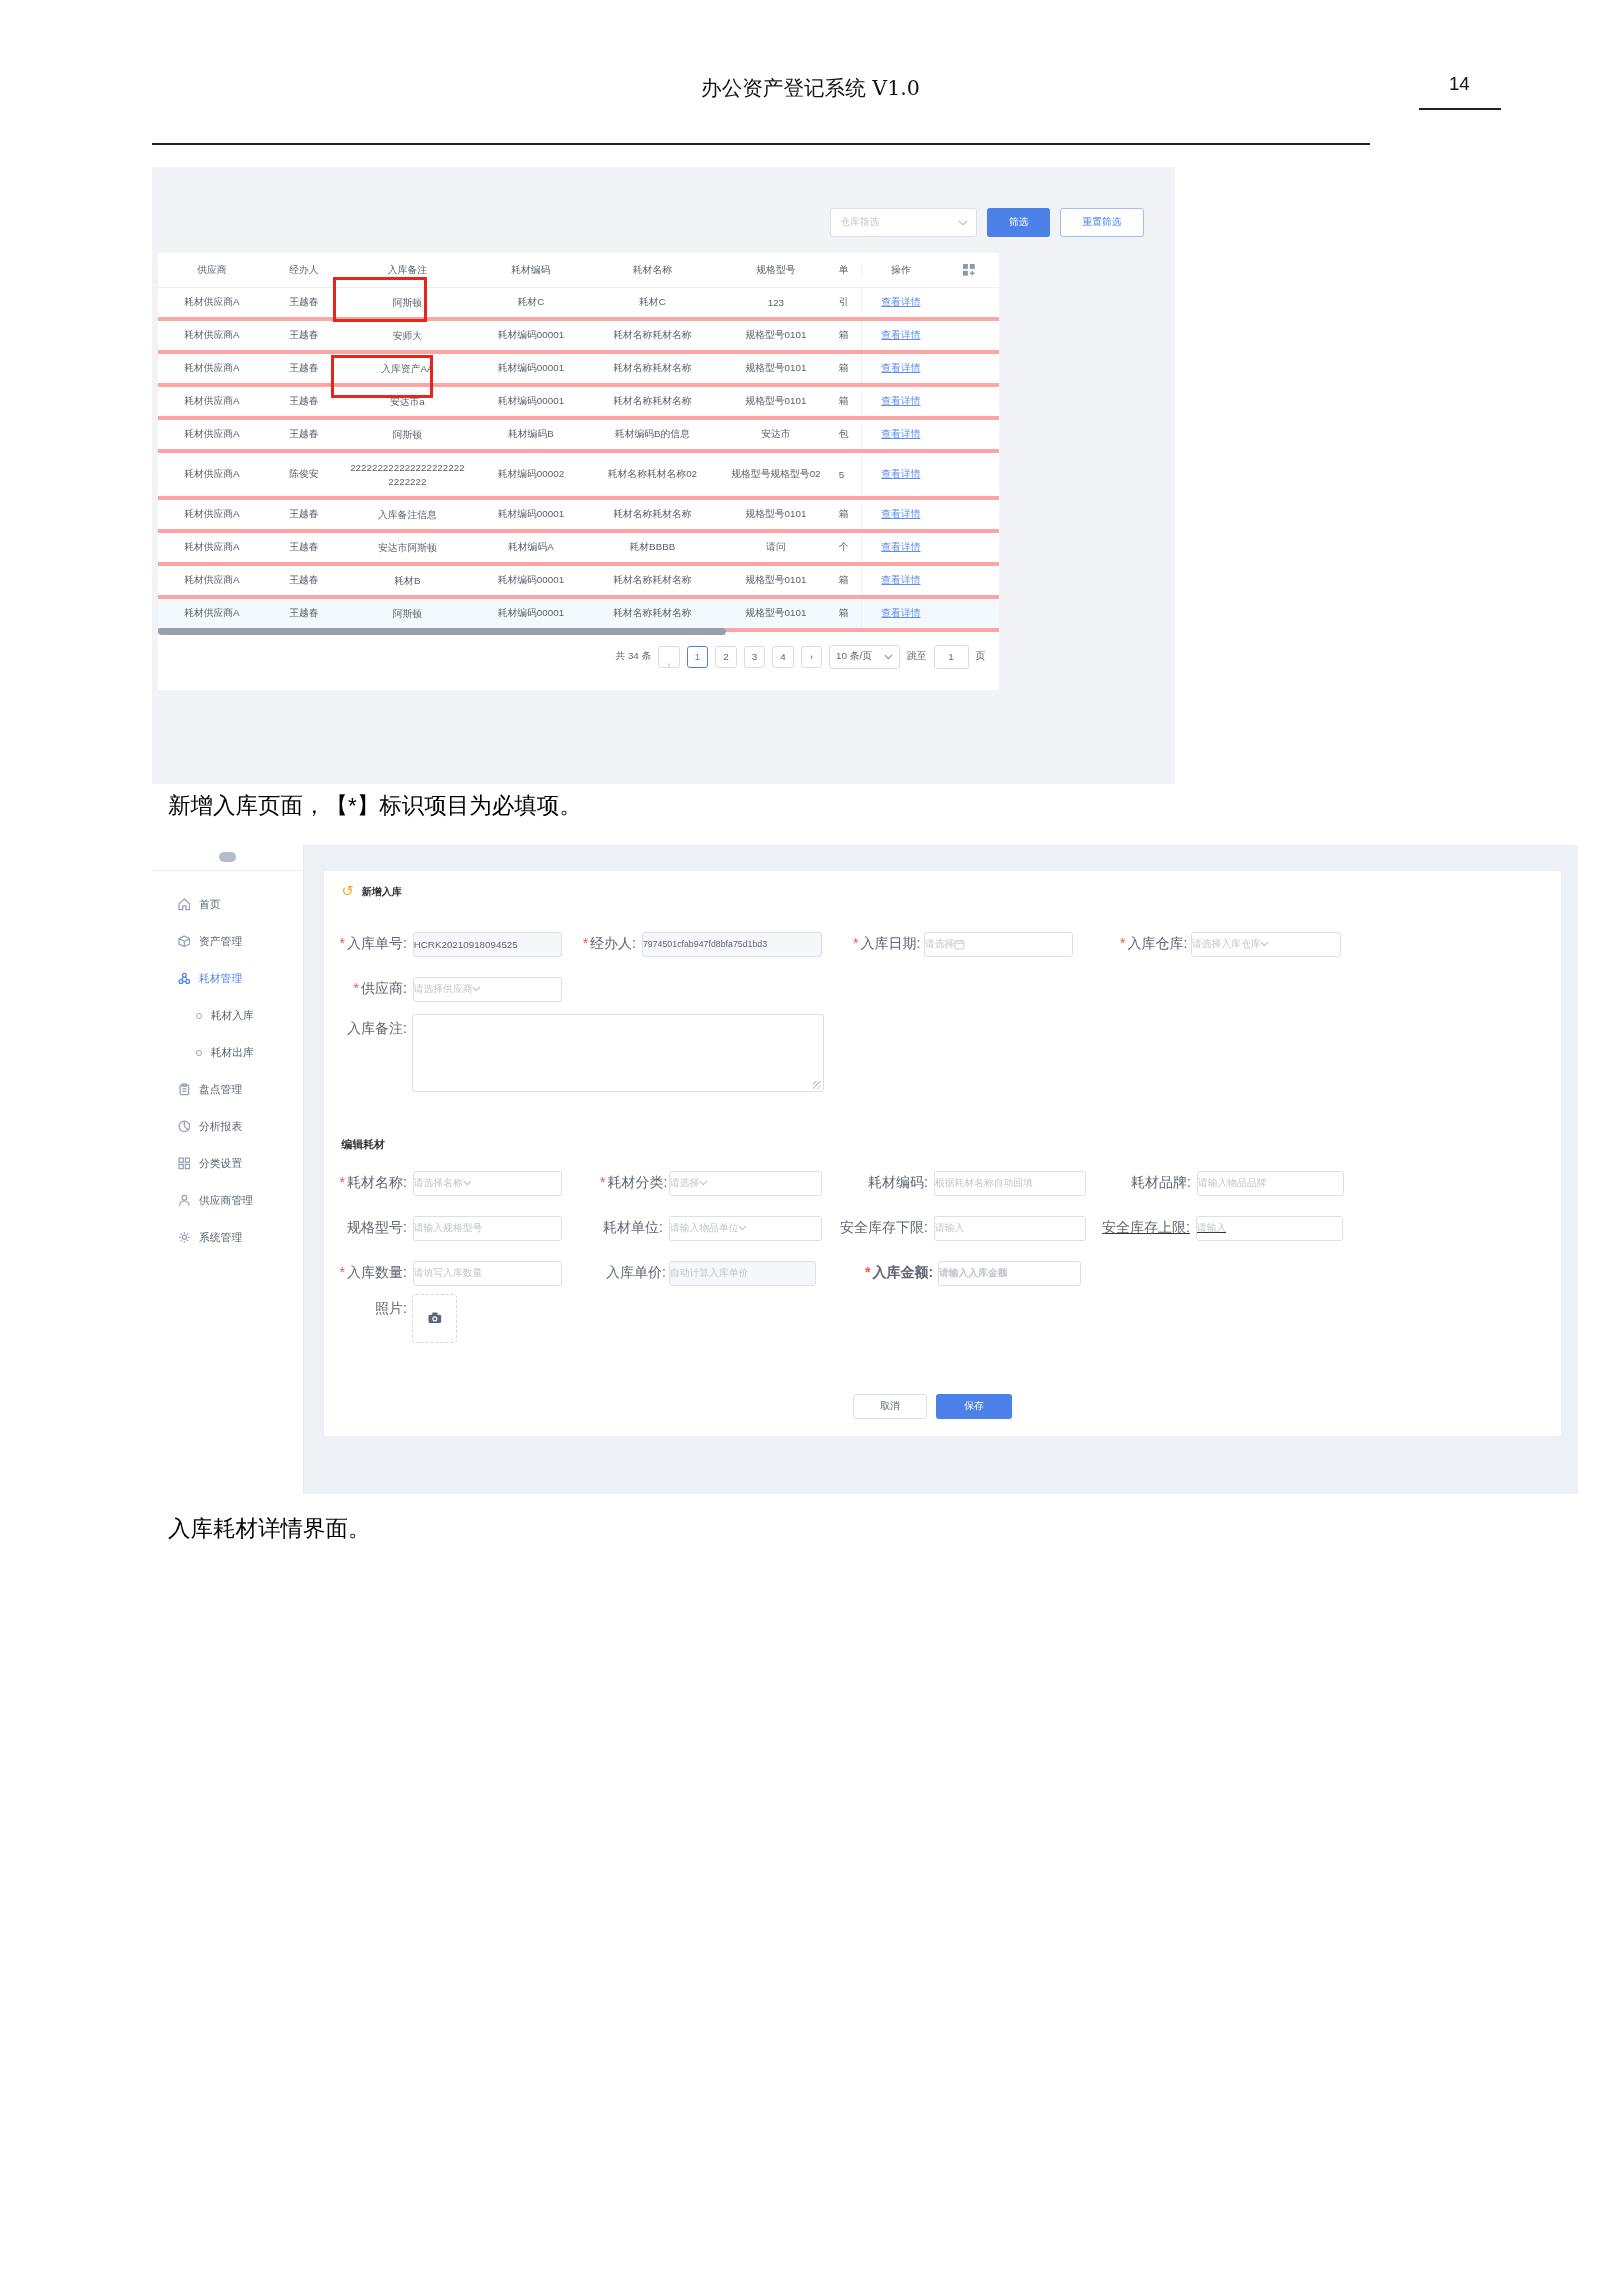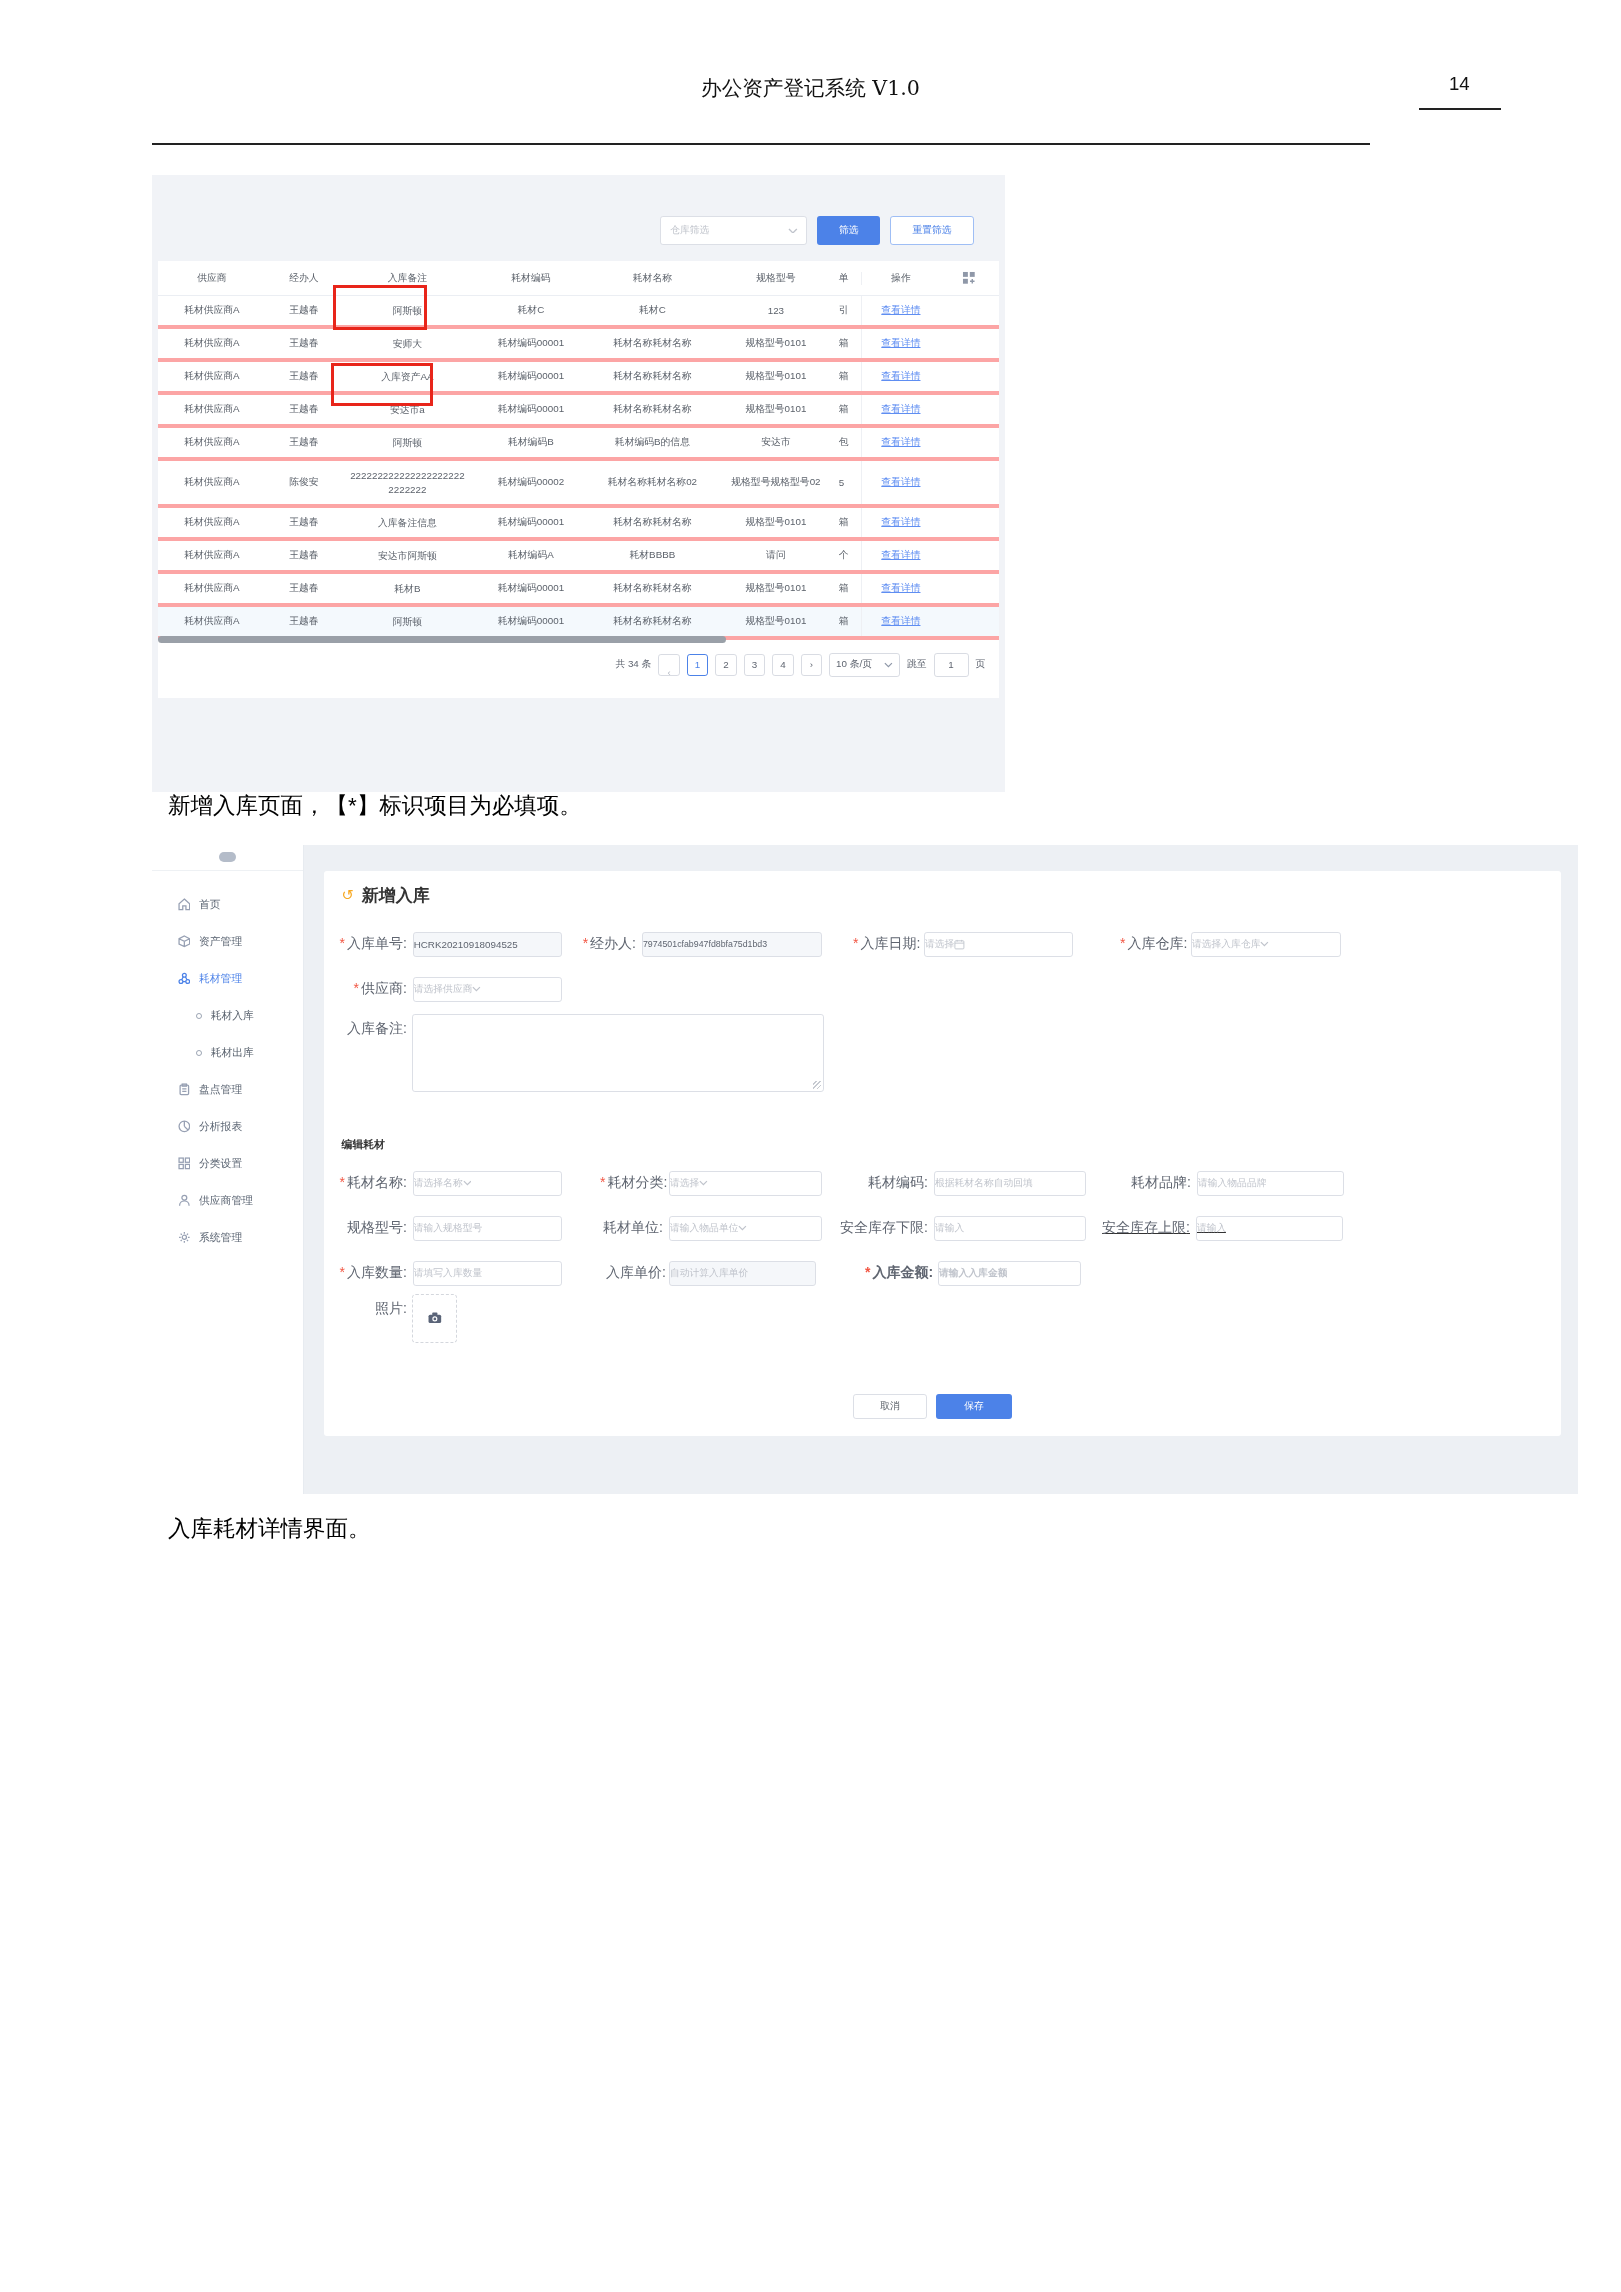--- a/index.html
+++ b/index.html
@@ -16,21 +16,21 @@
   .doc-title{position:absolute; top:74px; left:0; width:1621px; text-align:center;
              font-family:"DejaVu Serif", serif; font-size:20.6px; color:#111;}
   .page-num{position:absolute; top:73px; left:1449px; font-size:18.6px; color:#111;}
   .hr-main{position:absolute; top:143px; left:152px; width:1218px; height:2px; background:#222;}
   .hr-page{position:absolute; top:108px; left:1419px; width:82px; height:2px; background:#222;}
   .caption{position:absolute; left:168px; font-family:Liberation Sans, sans-serif; font-size:22.5px; color:#000;}
   .cap1{top:790px;}
   .cap2{top:1513px;}
 
   
-  .shot1{position:absolute; left:152px; top:167px; width:853px; height:617px; background:#f1f3f7; overflow:hidden;margin-top:8px;}
+  .shot1{position:absolute; left:152px; top:167px; width:1023px; height:617px; background:#f1f3f7; overflow:hidden;}
   .filter-row{position:absolute; top:41px; right:31px; display:flex; gap:9.8px; align-items:center;}
   .select{height:29px; background:#fff; border:1px solid #dcdfe6; border-radius:2.9px;
           display:flex; align-items:center; justify-content:space-between; padding:0 8.8px; font-size:9.8px;}
   .select .ph{color:#c0c4cc;}
   .w150{width:147px;}
   .btn{height:29px; border-radius:2.9px; font-size:9.8px; display:flex; align-items:center; justify-content:center; cursor:pointer;}
   .btn.primary{width:63px; background:var(--accent); color:#fff;}
   .btn.ghost{width:84px; background:#fff; border:1px solid #9fbef5; color:var(--accent);}
 
   .table-panel{position:absolute; top:86px; left:5.9px; width:841px; height:437px; background:#fff;}
@@ -72,21 +72,21 @@
   .nav-item .nico{width:12.7px; height:12.7px; display:flex; align-items:center; justify-content:center;}
   .nav-item svg{stroke:var(--sbicon); fill:none; stroke-width:1.2;}
   .nav-item.active{color:var(--accent);}
   .nav-item.active svg{stroke:var(--accent);}
   .nav-item.sub{padding-left:44px; color:#57606c;}
   .ring{width:5.9px; height:5.9px; border:1px solid #9aa3b2; border-radius:50%;}
 
   .card{position:absolute; left:172px; top:25.5px; width:1237px; height:565px; background:#fff; border-radius:2.9px;}
   .card-head{position:absolute; top:13.7px; left:17.6px; display:flex; align-items:center; gap:7.8px;}
   .head-icon{color:#f7a821; font-size:14.7px; line-height:1;}
-  .head-title{font-size:17px; font-weight:bold; color:#333;}
+  .head-title{font-size:10px; font-weight:bold; color:#333;}
   .fg{position:absolute; display:flex; align-items:center;}
   .fl{font-size:14px; color:#5f6570; text-align:right; margin-right:5.9px; white-space:nowrap;}
   .fl::after{content:":";}
   .req::before{content:"*"; color:#f25643; margin-right:2px;}
   .fi{height:25.5px; border:1px solid #dcdfe6; border-radius:2.9px; background:#fff; font-size:9.8px;
       display:flex; align-items:center; justify-content:flex-start; padding:0 0; overflow:hidden;}
   .fi .txt{white-space:nowrap; overflow:hidden;}
   .fi .val{color:#5f6570;}
   .fi .ph{color:#c0c4cc;}
   .fi.dis{background:#f5f7fa;}

